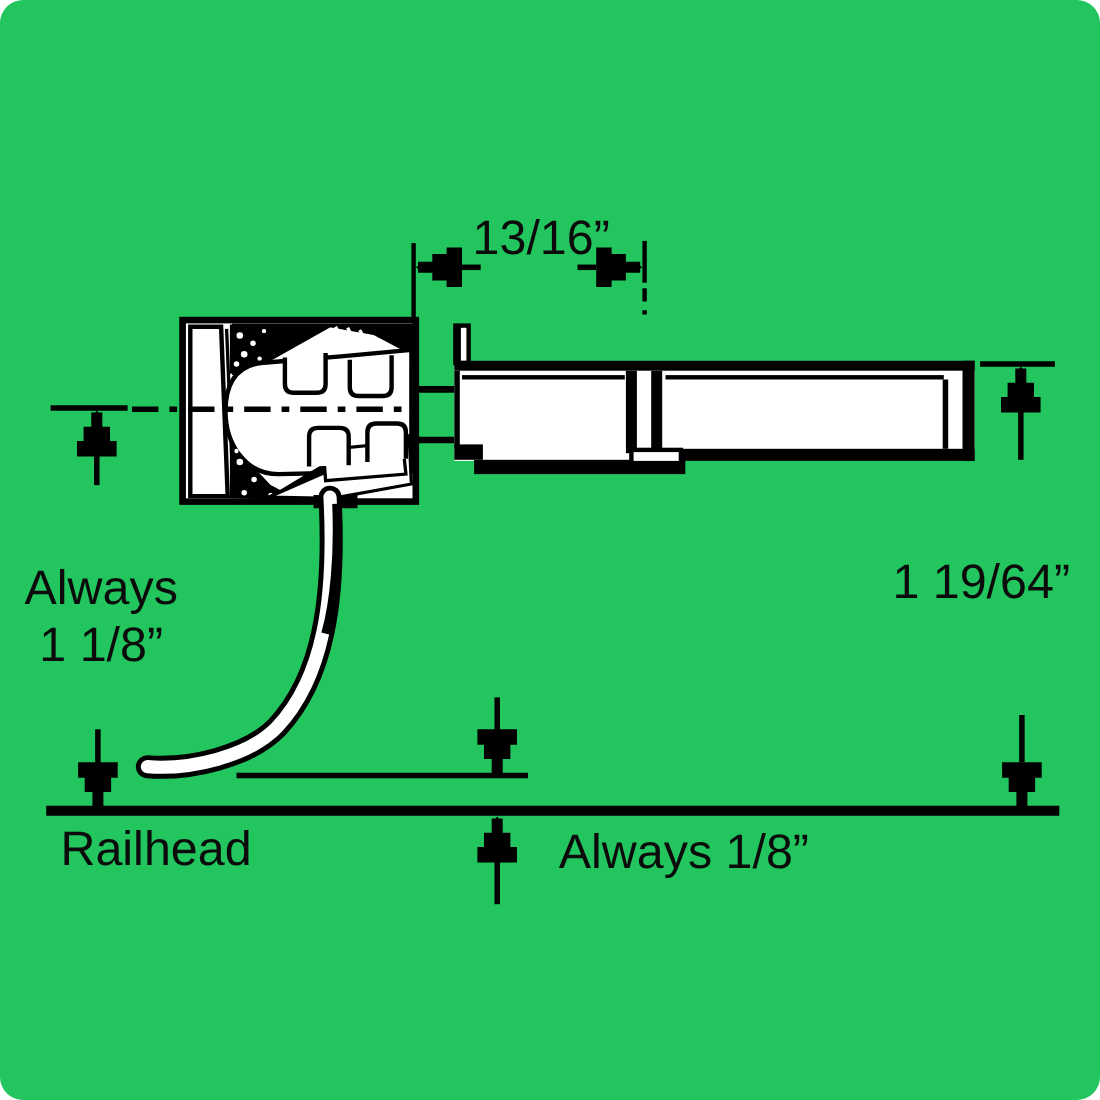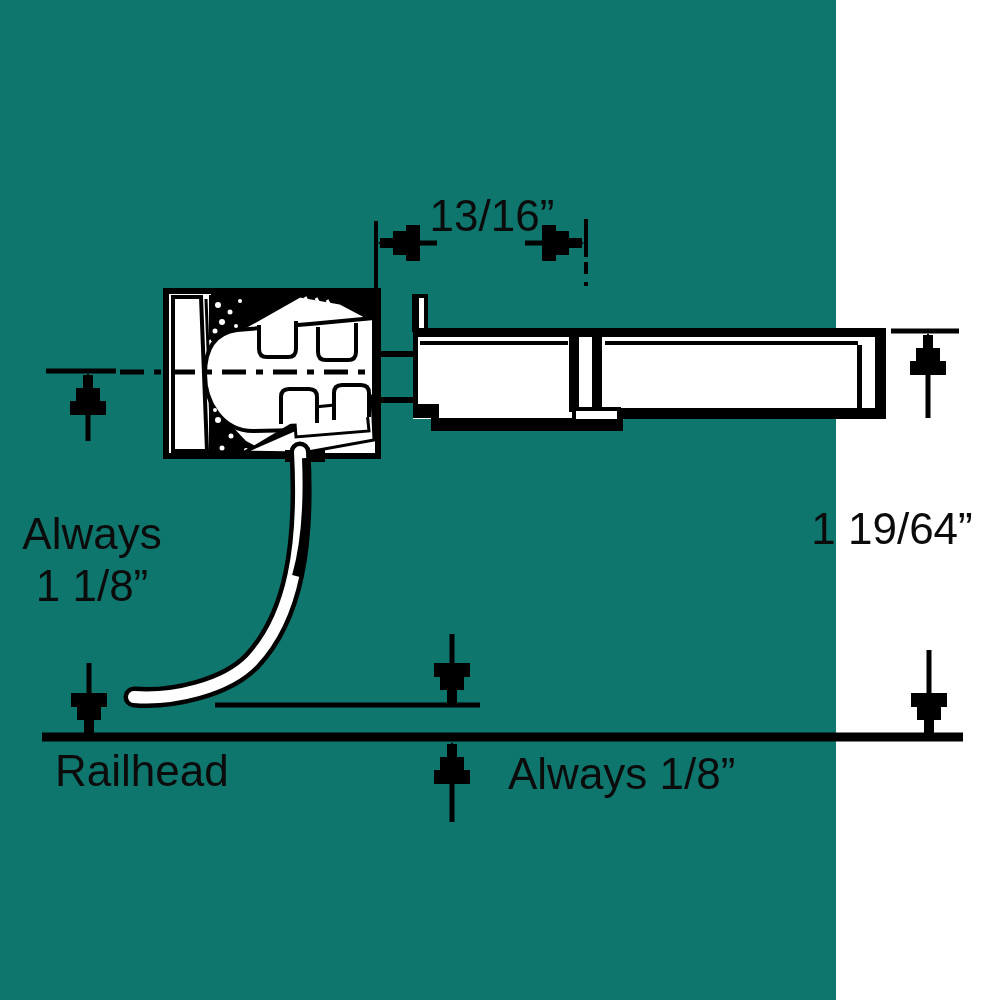--- a/index.html
+++ b/index.html
@@ -1,20 +1,21 @@
 <!DOCTYPE html>
 <html><head>
 <meta charset="utf-8">
 <style>
   html,body{margin:0;padding:0;background:#ffffff;}
   .canvas{
     position:relative;
-    width:836px;height:1000px;
-    background:#0f766e;
+    width:1000px;height:1000px;
+    background:#22c55e;
     font-family:"Liberation Sans", sans-serif;
+    border-radius:21px;
   }
   svg{display:block;}
   text{
     font-family:"Liberation Sans", sans-serif;
     font-size:44px;
     fill:#0b0b0b;
   }
 </style>
 </head>
 <body>

